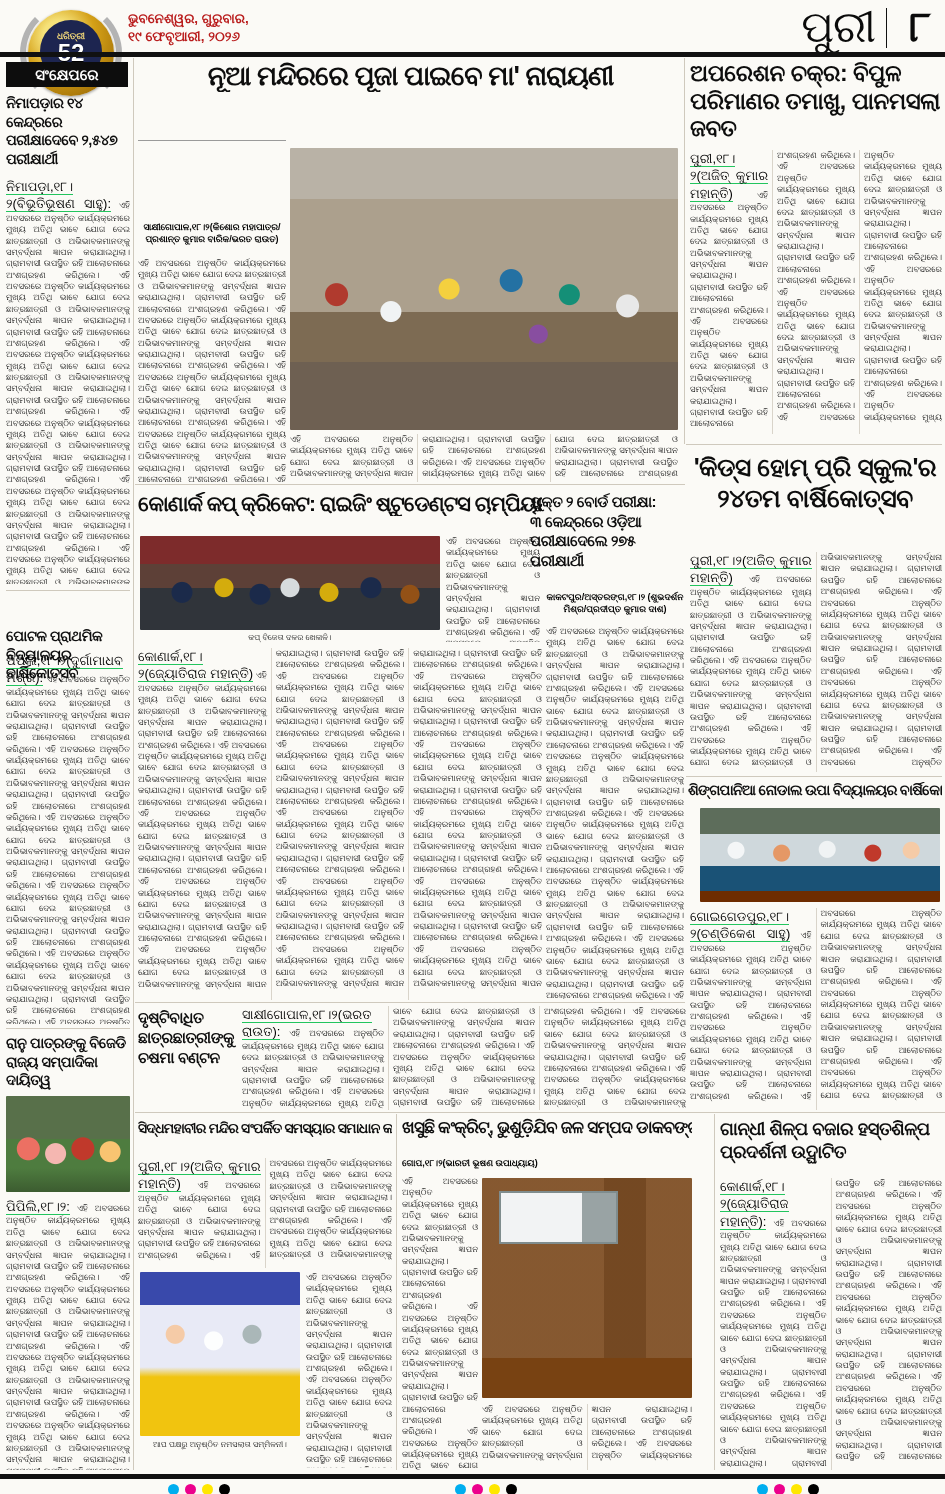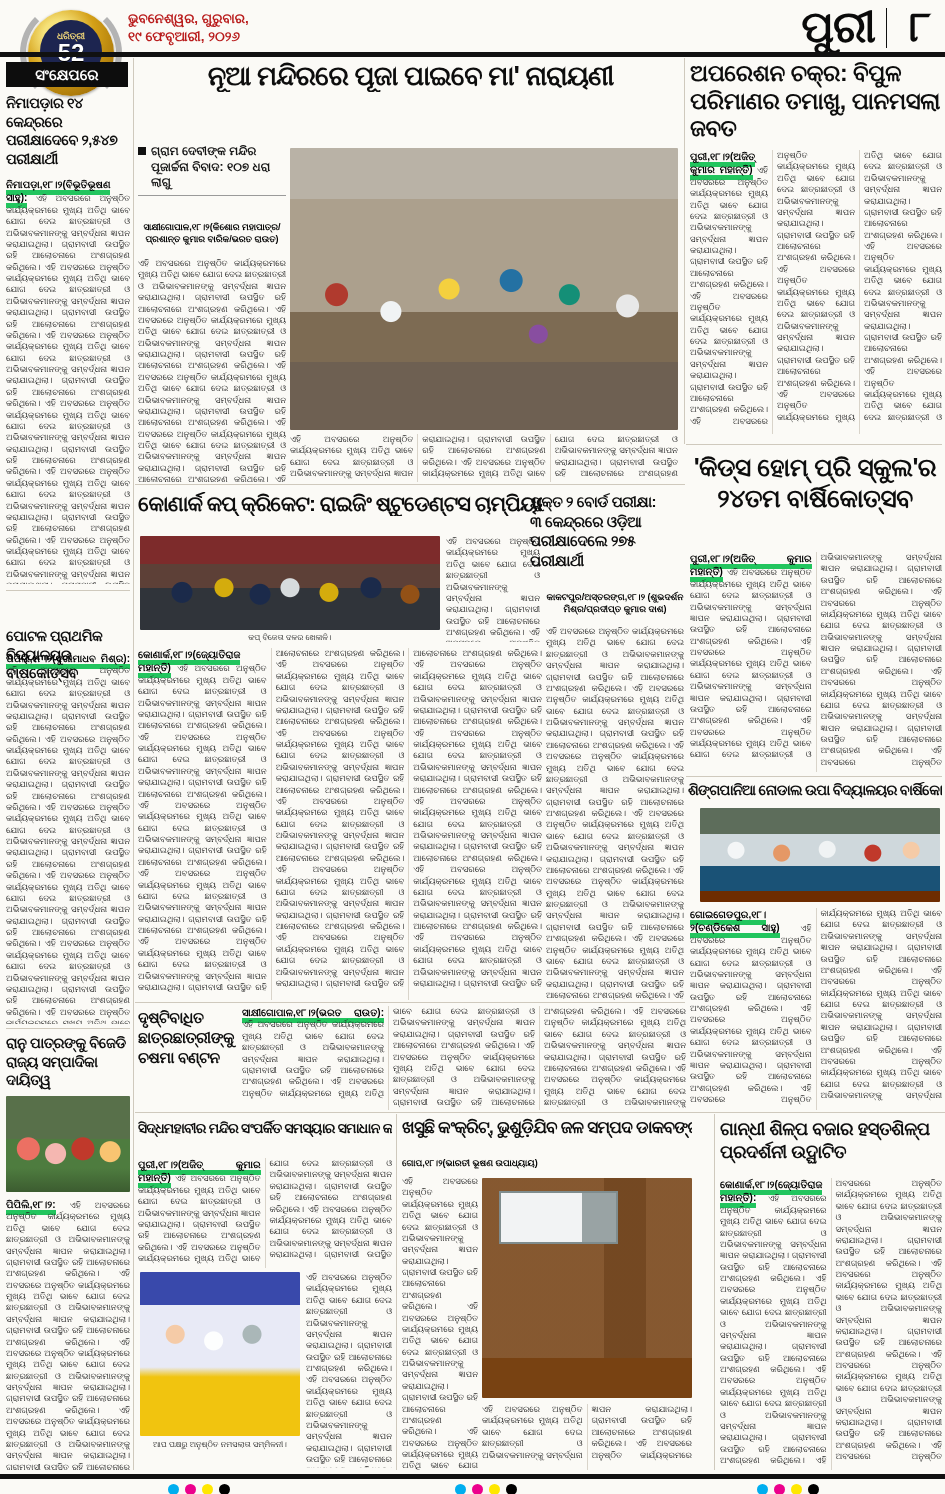--- a/index.html
+++ b/index.html
@@ -9,42 +9,42 @@
     font-family:"Liberation Sans", sans-serif;
   }
   .abs{position:absolute;}
   .hl{font-weight:bold;color:#0d0d0d;letter-spacing:-0.5px;}
   .nowrap{white-space:nowrap;overflow:hidden;}
   .center{text-align:center;}
   .body-text{
     font-size:8.5px;line-height:1.34;text-align:justify;color:#222;
     overflow:hidden;column-gap:9px;column-rule:1px solid #d9d4ca;column-fill:auto;
   }
-  .byline-inline{font-weight:bold;font-size:10px;border-bottom:5px solid #22c55e;color:#000;}
+  .byline-inline{font-weight:normal;font-size:13px;border-bottom:1px solid #22c55e;color:#000;}
   .byline-block{font-weight:bold;font-size:9px;color:#000;text-align:center;line-height:1.3;}
   .caption{font-size:8px;color:#222;text-align:center;}
   .hline{background:#111;}
   .grayline{background:#cfc9bd;}
   .vline{background:#cfc9bd;width:1px;}
   .photo{overflow:hidden;border-radius:1px;}
   
   .logo-wrap{width:100px;height:100px;}
   .logo-ring{position:absolute;left:0;top:0;width:90px;height:90px;border-radius:50%;
     border:6px solid transparent;border-left-color:#b3b3b3;border-right-color:#b3b3b3;}
   .logo-gold{position:absolute;left:8px;top:8px;width:86px;height:86px;border-radius:50%;
     background:radial-gradient(circle at 35% 30%, #f6e27a 0 18%, #d4a017 45%, #8a5a00 100%);
     box-shadow:0 1px 3px rgba(0,0,0,.4);}
   .logo-center{position:absolute;left:20px;top:18px;width:62px;height:62px;border-radius:50%;
     background:radial-gradient(circle at 50% 35%, #1d2550 0 70%, #0c1130 100%);
     display:flex;flex-direction:column;align-items:center;justify-content:center;color:#f3d879;}
   .logo-title{font-size:9px;font-weight:bold;line-height:1;}
   .logo-years{font-size:24px;font-weight:bold;color:#ffffff;line-height:1;text-shadow:0 1px 0 #000;}
   .logo-years-label{font-size:5px;color:#f3d879;line-height:1;}
   .dateline{font-size:13.5px;font-weight:bold;color:#b91c1c;line-height:1.35;}
-  .edition{font-size:44px;font-weight:bold;letter-spacing:-1px;color:#0a0a0a;}
+  .edition{font-size:44px;font-weight:normal;letter-spacing:-1px;color:#0a0a0a;}
   .pagenum{font-size:42px;font-weight:bold;color:#0a0a0a;}
   
   .briefs-header{background:#0d0d0d;color:#fff;font-size:15px;font-weight:bold;
     display:flex;align-items:center;justify-content:center;}
   .brief-hl{font-size:14.5px;line-height:1.28;}
   
   .bullet-item{font-size:12px;font-weight:bold;line-height:1.3;display:flex;gap:5px;padding:4px 0;}
   .bullet-sq{width:8px;height:8px;background:#111;margin-top:3px;flex:none;}
   .bullet-sep{height:1px;background:#9a9a9a;}
   
@@ -139,24 +139,20 @@
 <div class="abs hl brief-hl" style="left:6px;top:1034px;width:124px;">ରାନୁ ପାତ୍ରଙ୍କୁ ବିଜେଡି ରାଜ୍ୟ ସମ୍ପାଦିକା ଦାୟିତ୍ୱ</div>
 <div class="abs photo photo-women" style="left:6px;top:1096px;width:124px;height:96px;"></div>
 <div class="abs body-text" style="left:6px;top:1198px;width:124px;height:272px;">
   <span class="byline-inline">ପିପିଲି,୧୮।୨:</span>
   <span> ଏହି ଅବସରରେ ଅନୁଷ୍ଠିତ କାର୍ଯ୍ୟକ୍ରମରେ ମୁଖ୍ୟ ଅତିଥି ଭାବେ ଯୋଗ ଦେଇ ଛାତ୍ରଛାତ୍ରୀ ଓ ଅଭିଭାବକମାନଙ୍କୁ ସମ୍ବର୍ଦ୍ଧନା ଜ୍ଞାପନ କରାଯାଇଥିଲା। ଗ୍ରାମବାସୀ ଉପସ୍ଥିତ ରହି ଆଲୋଚନାରେ ଅଂଶଗ୍ରହଣ କରିଥିଲେ। ଏହି ଅବସରରେ ଅନୁଷ୍ଠିତ କାର୍ଯ୍ୟକ୍ରମରେ ମୁଖ୍ୟ ଅତିଥି ଭାବେ ଯୋଗ ଦେଇ ଛାତ୍ରଛାତ୍ରୀ ଓ ଅଭିଭାବକମାନଙ୍କୁ ସମ୍ବର୍ଦ୍ଧନା ଜ୍ଞାପନ କରାଯାଇଥିଲା। ଗ୍ରାମବାସୀ ଉପସ୍ଥିତ ରହି ଆଲୋଚନାରେ ଅଂଶଗ୍ରହଣ କରିଥିଲେ। ଏହି ଅବସରରେ ଅନୁଷ୍ଠିତ କାର୍ଯ୍ୟକ୍ରମରେ ମୁଖ୍ୟ ଅତିଥି ଭାବେ ଯୋଗ ଦେଇ ଛାତ୍ରଛାତ୍ରୀ ଓ ଅଭିଭାବକମାନଙ୍କୁ ସମ୍ବର୍ଦ୍ଧନା ଜ୍ଞାପନ କରାଯାଇଥିଲା। ଗ୍ରାମବାସୀ ଉପସ୍ଥିତ ରହି ଆଲୋଚନାରେ ଅଂଶଗ୍ରହଣ କରିଥିଲେ। ଏହି ଅବସରରେ ଅନୁଷ୍ଠିତ କାର୍ଯ୍ୟକ୍ରମରେ ମୁଖ୍ୟ ଅତିଥି ଭାବେ ଯୋଗ ଦେଇ ଛାତ୍ରଛାତ୍ରୀ ଓ ଅଭିଭାବକମାନଙ୍କୁ ସମ୍ବର୍ଦ୍ଧନା ଜ୍ଞାପନ କରାଯାଇଥିଲା। ଗ୍ରାମବାସୀ ଉପସ୍ଥିତ ରହି ଆଲୋଚନାରେ ଅଂଶଗ୍ରହଣ କରିଥିଲେ। ଏହି ଅବସରରେ ଅନୁଷ୍ଠିତ କାର୍ଯ୍ୟକ୍ରମରେ ମୁଖ୍ୟ ଅତିଥି ଭାବେ ଯୋଗ ଦେଇ ଛାତ୍ରଛାତ୍ରୀ ଓ ଅଭିଭାବକମାନଙ୍କୁ ସମ୍ବର୍ଦ୍ଧନା ଜ୍ଞାପନ କରାଯାଇଥିଲା। ଗ୍ରାମବାସୀ ଉପସ୍ଥିତ ରହି ଆଲୋଚନାରେ ଅଂଶଗ୍ରହଣ କରିଥିଲେ। ଏହି ଅବସରରେ ଅନୁଷ୍ଠିତ କାର୍ଯ୍ୟକ୍ରମରେ ମୁଖ୍ୟ ଅତିଥି ଭାବେ ଯୋଗ ଦେଇ ଛାତ୍ରଛାତ୍ରୀ ଓ ଅଭିଭାବକମାନଙ୍କୁ ସମ୍ବର୍ଦ୍ଧନା ଜ୍ଞାପନ କରାଯାଇଥିଲା। ଗ୍ରାମବାସୀ ଉପସ୍ଥିତ ରହି ଆଲୋଚନାରେ ଅଂଶଗ୍ରହଣ କରିଥିଲେ। ଏହି ଅବସରରେ ଅନୁଷ୍ଠିତ କାର୍ଯ୍ୟକ୍ରମରେ ମୁଖ୍ୟ ଅତିଥି ଭାବେ ଯୋଗ ଦେଇ ଛାତ୍ରଛାତ୍ରୀ ଓ ଅଭିଭାବକମାନଙ୍କୁ ସମ୍ବର୍ଦ୍ଧନା ଜ୍ଞାପନ କରାଯାଇଥିଲା। ଗ୍ରାମବାସୀ ଉପସ୍ଥିତ ରହି ଆଲୋଚନାରେ ଅଂଶଗ୍ରହଣ କରିଥିଲେ। ଏହି ଅବସରରେ ଅନୁଷ୍ଠିତ କାର୍ଯ୍ୟକ୍ରମରେ ମୁଖ୍ୟ ଅତିଥି ଭାବେ ଯୋଗ ଦେଇ ଛାତ୍ରଛାତ୍ରୀ ଓ ଅଭିଭାବକମାନଙ୍କୁ ସମ୍ବର୍ଦ୍ଧନା ଜ୍ଞାପନ କରାଯାଇଥିଲା। ଗ୍ରାମବାସୀ ଉପସ୍ଥିତ ରହି ଆଲୋଚନାରେ ଅଂଶଗ୍ରହଣ କରିଥିଲେ। ଏହି ଅବସରରେ ଅନୁଷ୍ଠିତ କାର୍ଯ୍ୟକ୍ରମରେ ମୁଖ୍ୟ ଅତିଥି ଭାବେ ଯୋଗ ଦେଇ ଛାତ୍ରଛାତ୍ରୀ ଓ ଅଭିଭାବକମାନଙ୍କୁ ସମ୍ବର୍ଦ୍ଧନା ଜ୍ଞାପନ କରାଯାଇଥିଲା। ଗ୍ରାମବାସୀ ଉପସ୍ଥିତ ରହି ଆଲୋଚନାରେ ଅଂଶଗ୍ରହଣ କରିଥିଲେ। ଏହି ଅବସରରେ ଅନୁଷ୍ଠିତ କାର୍ଯ୍ୟକ୍ରମରେ ମୁଖ୍ୟ ଅତିଥି ଭାବେ ଯୋଗ ଦେଇ ଛାତ୍ରଛାତ୍ରୀ ଓ ଅଭିଭାବକମାନଙ୍କୁ ସମ୍ବର୍ଦ୍ଧନା ଜ୍ଞାପନ କରାଯାଇଥିଲା। ଗ୍ରାମବାସୀ ଉପସ୍ଥିତ ରହି ଆଲୋଚନାରେ ଅଂଶଗ୍ରହଣ କରିଥିଲେ।</span>
 </div>
 
 <div class="abs hl nowrap center" style="left:138px;top:62px;width:545px;font-size:27px;line-height:1.1;letter-spacing:-1px;">ନୂଆ ମନ୍ଦିରରେ ପୂଜା ପାଇବେ ମା' ନାରାୟଣୀ</div>
 
 <div class="abs" style="left:138px;top:140px;width:148px;">
-  <div class="bullet-item">
-    <span class="bullet-sq"></span>
-    <span>ଗ୍ରାମ ଦେବୀଙ୍କ ମନ୍ଦିର ପୂଜାର୍ଚ୍ଚନା ବିବାଦ: ୧୦୭ ଧରା ଲାଗୁ</span>
-  </div>
   <div class="bullet-sep"></div>
 </div>
 
 <div class="abs byline-block" style="left:138px;top:222px;width:148px;">ସାକ୍ଷୀଗୋପାଳ,୧୮।୨(କିଶୋର ମହାପାତ୍ର/ ପ୍ରଶାନ୍ତ କୁମାର ବାରିକ/ଭରତ ରାଉତ)</div>
 
 <div class="abs photo photo-meeting" style="left:290px;top:148px;width:388px;height:282px;"></div>
 
 <div class="abs body-text" style="left:138px;top:258px;width:148px;height:224px;">
   <span> ଏହି ଅବସରରେ ଅନୁଷ୍ଠିତ କାର୍ଯ୍ୟକ୍ରମରେ ମୁଖ୍ୟ ଅତିଥି ଭାବେ ଯୋଗ ଦେଇ ଛାତ୍ରଛାତ୍ରୀ ଓ ଅଭିଭାବକମାନଙ୍କୁ ସମ୍ବର୍ଦ୍ଧନା ଜ୍ଞାପନ କରାଯାଇଥିଲା। ଗ୍ରାମବାସୀ ଉପସ୍ଥିତ ରହି ଆଲୋଚନାରେ ଅଂଶଗ୍ରହଣ କରିଥିଲେ। ଏହି ଅବସରରେ ଅନୁଷ୍ଠିତ କାର୍ଯ୍ୟକ୍ରମରେ ମୁଖ୍ୟ ଅତିଥି ଭାବେ ଯୋଗ ଦେଇ ଛାତ୍ରଛାତ୍ରୀ ଓ ଅଭିଭାବକମାନଙ୍କୁ ସମ୍ବର୍ଦ୍ଧନା ଜ୍ଞାପନ କରାଯାଇଥିଲା। ଗ୍ରାମବାସୀ ଉପସ୍ଥିତ ରହି ଆଲୋଚନାରେ ଅଂଶଗ୍ରହଣ କରିଥିଲେ। ଏହି ଅବସରରେ ଅନୁଷ୍ଠିତ କାର୍ଯ୍ୟକ୍ରମରେ ମୁଖ୍ୟ ଅତିଥି ଭାବେ ଯୋଗ ଦେଇ ଛାତ୍ରଛାତ୍ରୀ ଓ ଅଭିଭାବକମାନଙ୍କୁ ସମ୍ବର୍ଦ୍ଧନା ଜ୍ଞାପନ କରାଯାଇଥିଲା। ଗ୍ରାମବାସୀ ଉପସ୍ଥିତ ରହି ଆଲୋଚନାରେ ଅଂଶଗ୍ରହଣ କରିଥିଲେ। ଏହି ଅବସରରେ ଅନୁଷ୍ଠିତ କାର୍ଯ୍ୟକ୍ରମରେ ମୁଖ୍ୟ ଅତିଥି ଭାବେ ଯୋଗ ଦେଇ ଛାତ୍ରଛାତ୍ରୀ ଓ ଅଭିଭାବକମାନଙ୍କୁ ସମ୍ବର୍ଦ୍ଧନା ଜ୍ଞାପନ କରାଯାଇଥିଲା। ଗ୍ରାମବାସୀ ଉପସ୍ଥିତ ରହି ଆଲୋଚନାରେ ଅଂଶଗ୍ରହଣ କରିଥିଲେ। ଏହି ଅବସରରେ ଅନୁଷ୍ଠିତ କାର୍ଯ୍ୟକ୍ରମରେ ମୁଖ୍ୟ ଅତିଥି ଭାବେ ଯୋଗ ଦେଇ ଛାତ୍ରଛାତ୍ରୀ ଓ ଅଭିଭାବକମାନଙ୍କୁ ସମ୍ବର୍ଦ୍ଧନା ଜ୍ଞାପନ କରାଯାଇଥିଲା। ଗ୍ରାମବାସୀ ଉପସ୍ଥିତ ରହି ଆଲୋଚନାରେ ଅଂଶଗ୍ରହଣ କରିଥିଲେ। ଏହି ଅବସରରେ ଅନୁଷ୍ଠିତ କାର୍ଯ୍ୟକ୍ରମରେ ମୁଖ୍ୟ ଅତିଥି ଭାବେ ଯୋଗ ଦେଇ ଛାତ୍ରଛାତ୍ରୀ ଓ ଅଭିଭାବକମାନଙ୍କୁ ସମ୍ବର୍ଦ୍ଧନା ଜ୍ଞାପନ କରାଯାଇଥିଲା। ଗ୍ରାମବାସୀ ଉପସ୍ଥିତ ରହି ଆଲୋଚନାରେ ଅଂଶଗ୍ରହଣ କରିଥିଲେ। ଏହି ଅବସରରେ ଅନୁଷ୍ଠିତ କାର୍ଯ୍ୟକ୍ରମରେ ମୁଖ୍ୟ ଅତିଥି ଭାବେ ଯୋଗ ଦେଇ ଛାତ୍ରଛାତ୍ରୀ ଓ ଅଭିଭାବକମାନଙ୍କୁ ସମ୍ବର୍ଦ୍ଧନା ଜ୍ଞାପନ କରାଯାଇଥିଲା। ଗ୍ରାମବାସୀ ଉପସ୍ଥିତ ରହି ଆଲୋଚନାରେ ଅଂଶଗ୍ରହଣ କରିଥିଲେ। ଏହି ଅବସରରେ ଅନୁଷ୍ଠିତ କାର୍ଯ୍ୟକ୍ରମରେ ମୁଖ୍ୟ ଅତିଥି ଭାବେ ଯୋଗ ଦେଇ ଛାତ୍ରଛାତ୍ରୀ ଓ ଅଭିଭାବକମାନଙ୍କୁ ସମ୍ବର୍ଦ୍ଧନା ଜ୍ଞାପନ କରାଯାଇଥିଲା। ଗ୍ରାମବାସୀ ଉପସ୍ଥିତ ରହି ଆଲୋଚନାରେ ଅଂଶଗ୍ରହଣ କରିଥିଲେ।</span>
 </div>

